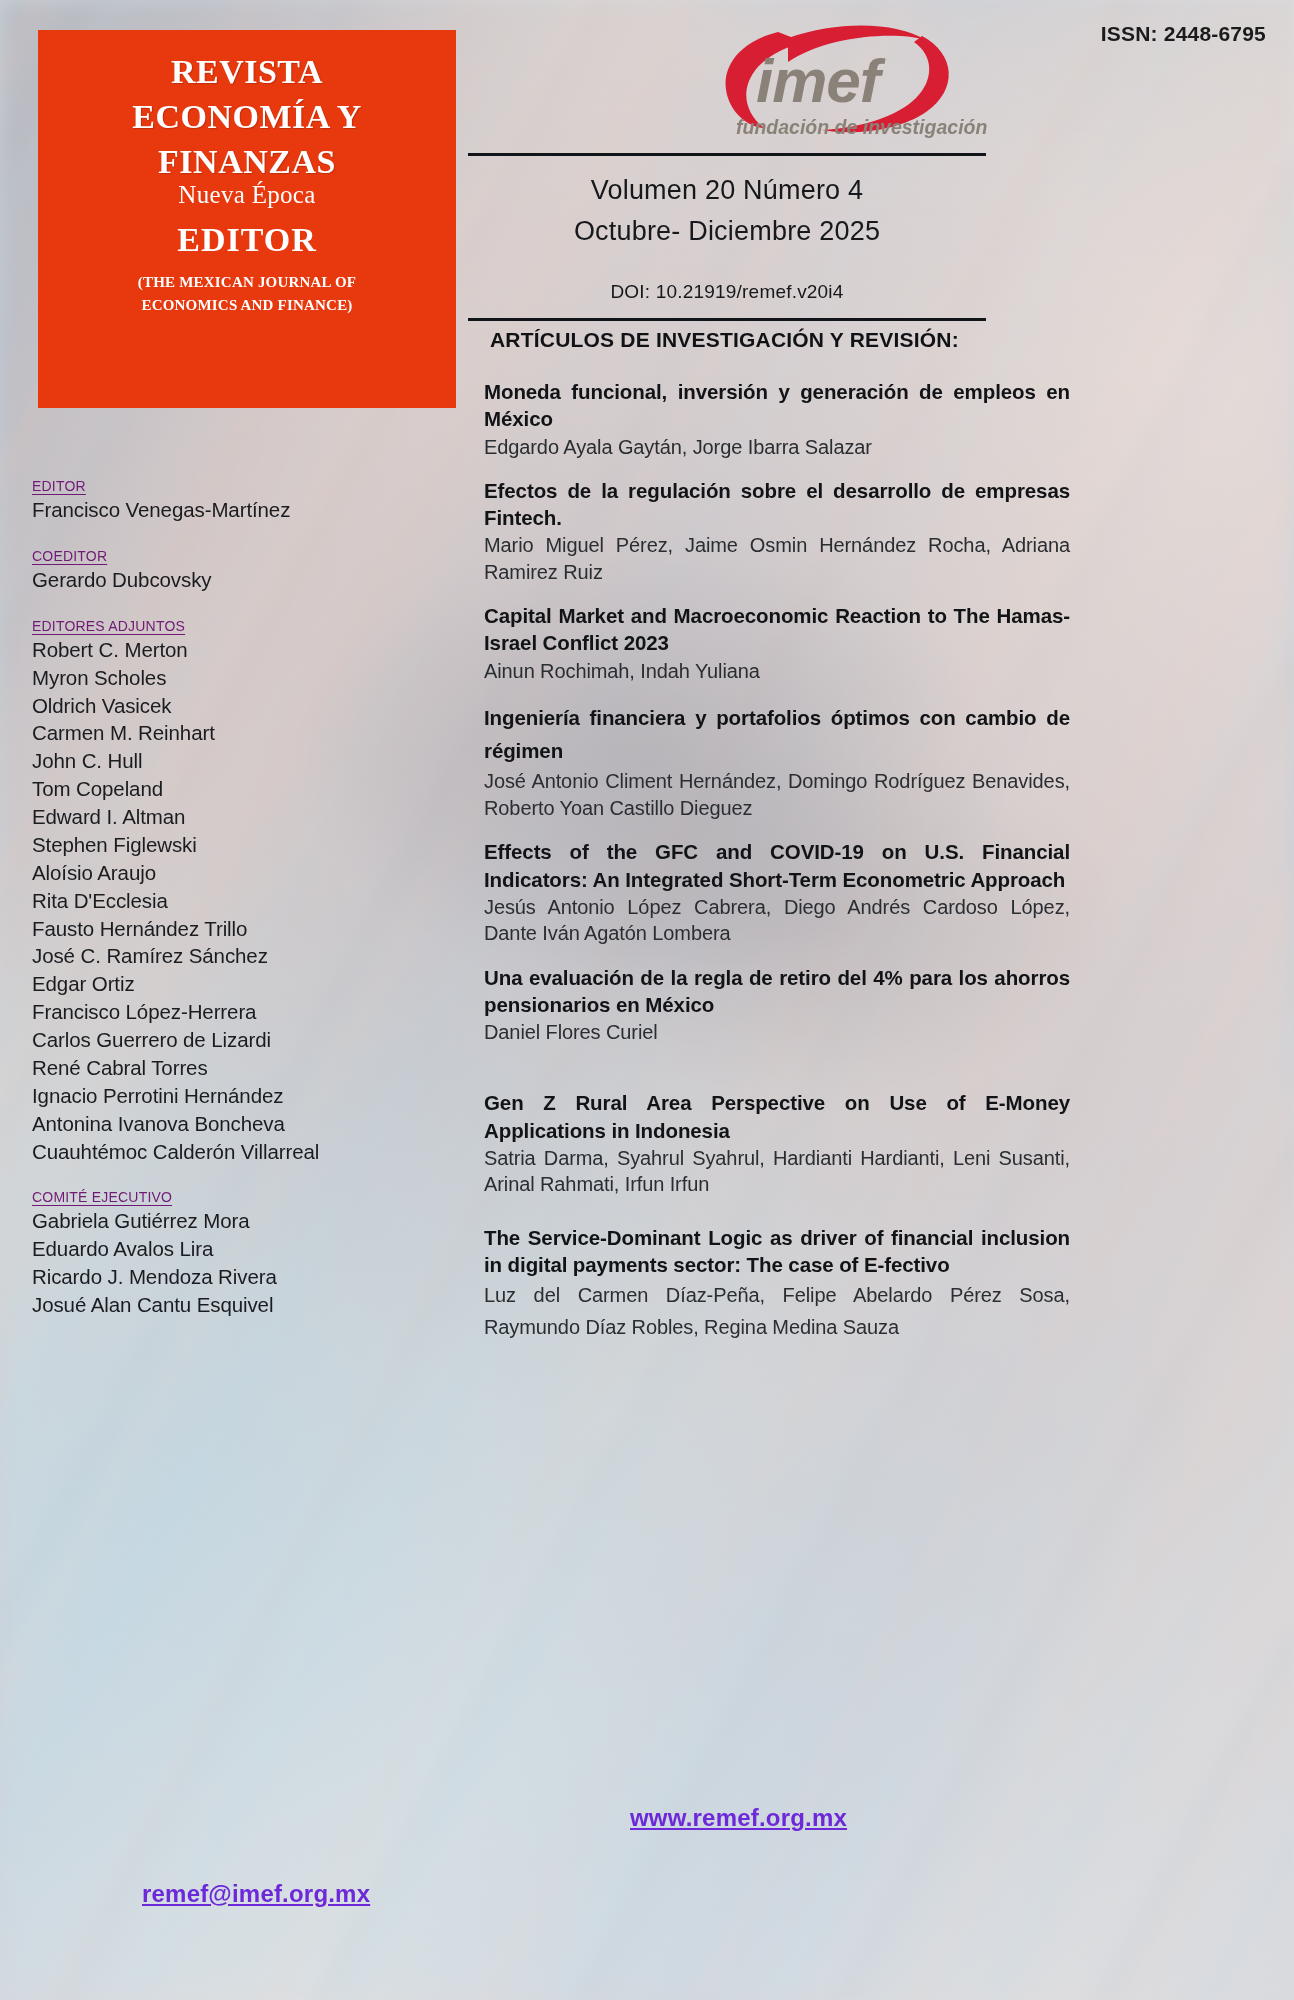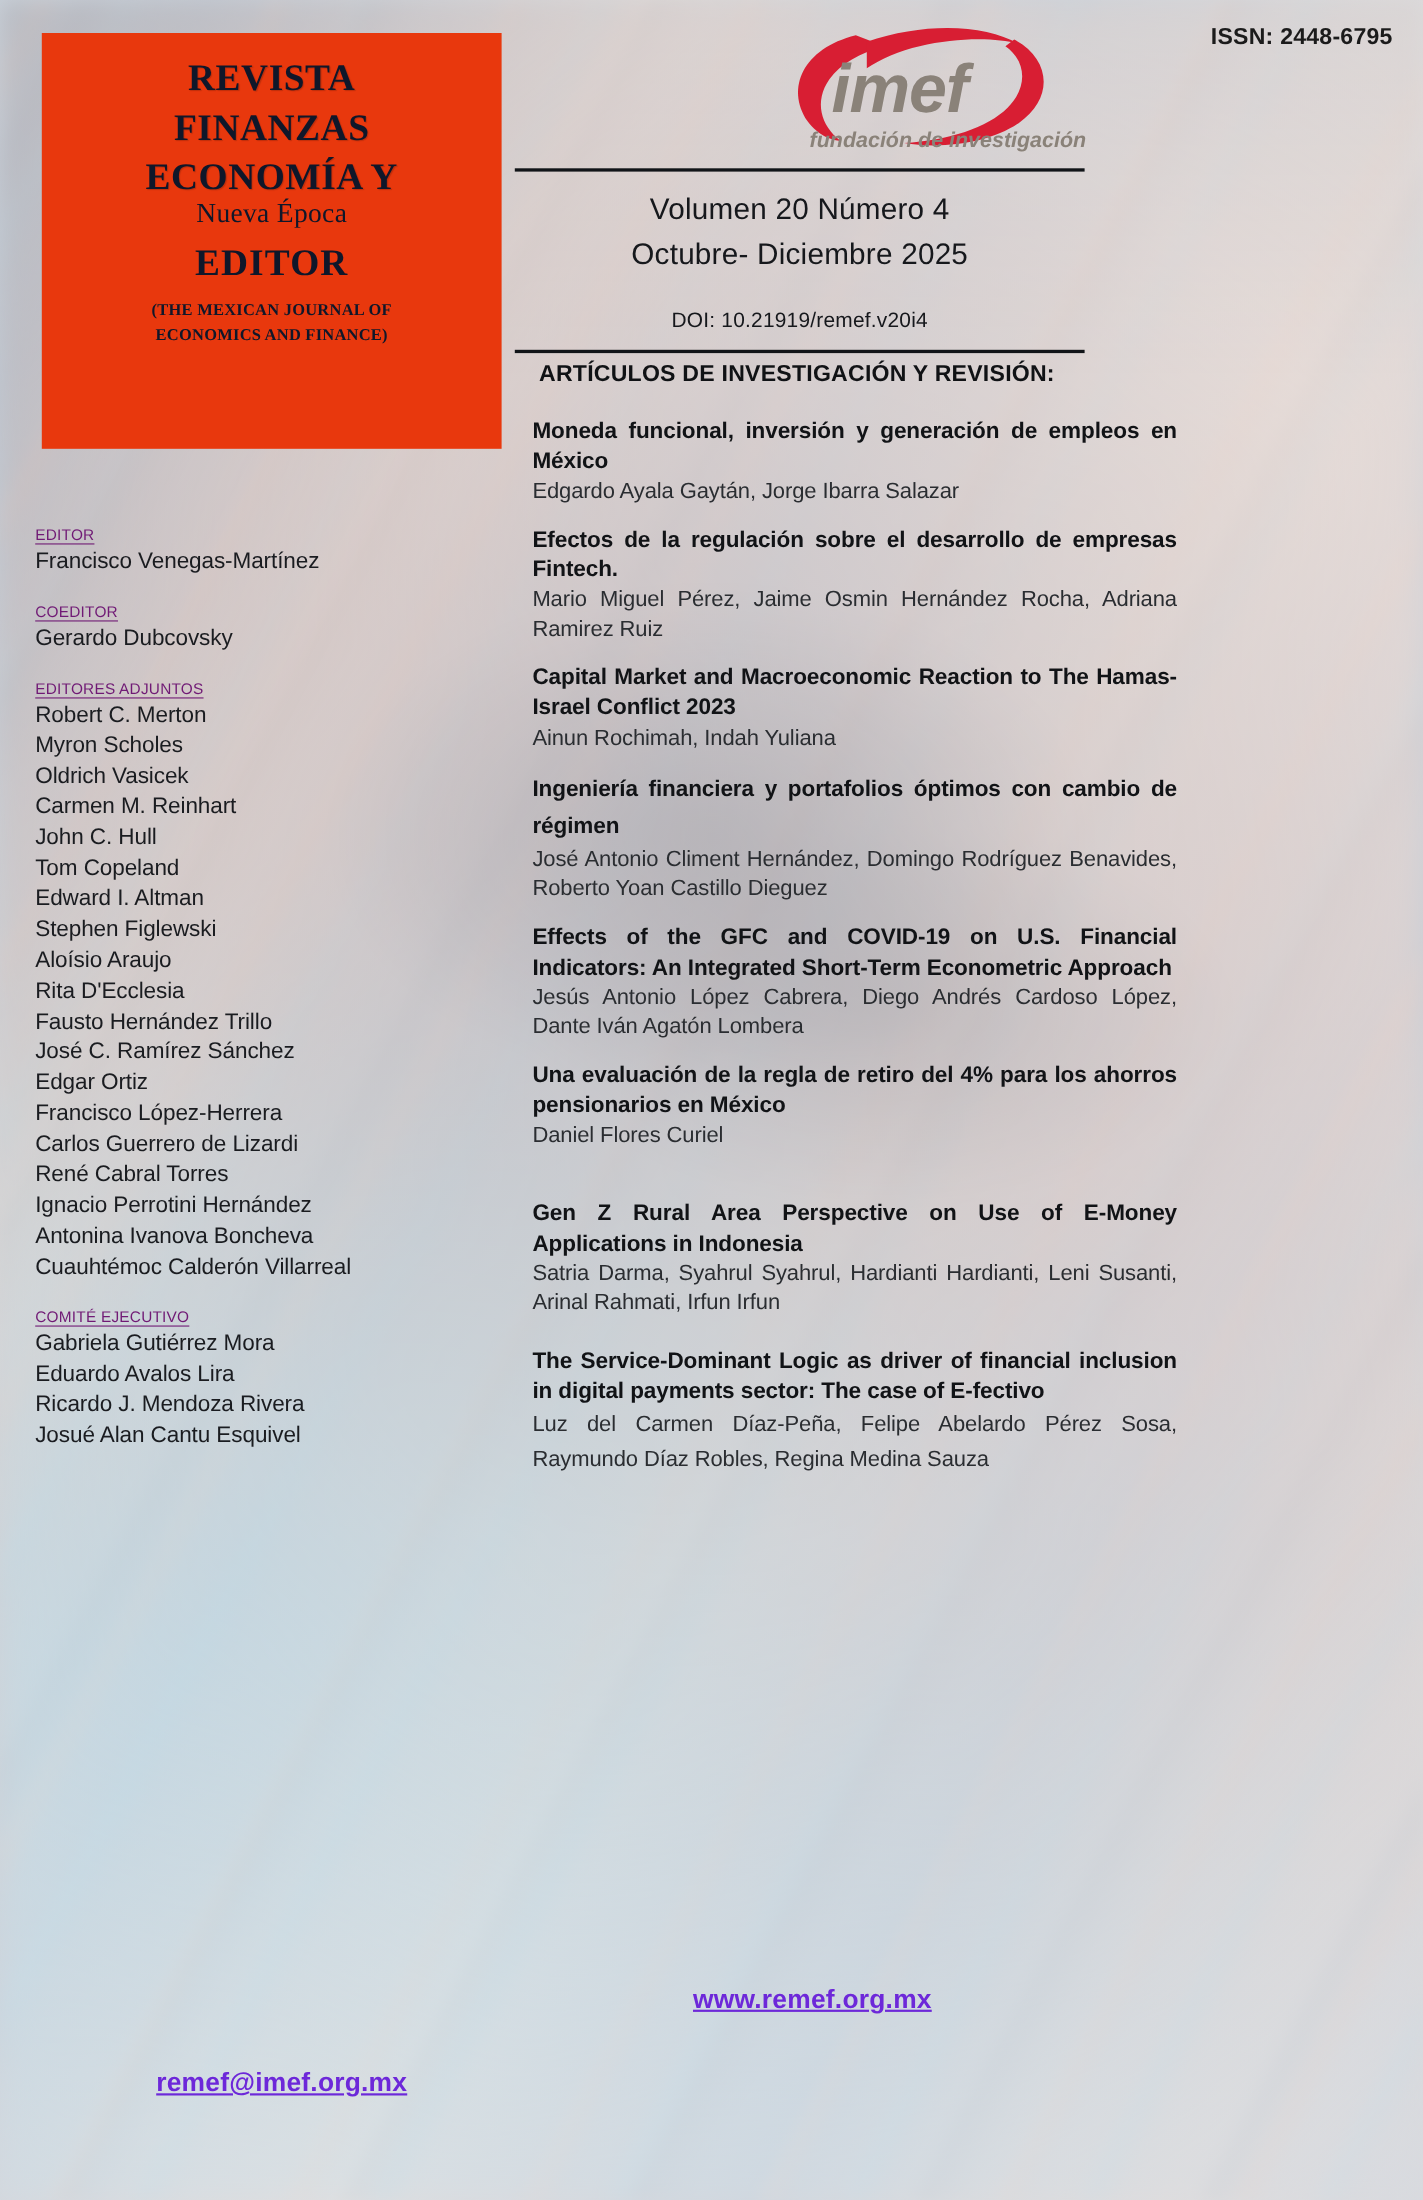--- a/index.html
+++ b/index.html
@@ -99,21 +99,21 @@
   .content { position: absolute; inset: 0; }
 
   
   .masthead {
     position: absolute;
     left: 38px;
     top: 30px;
     width: 418px;
     height: 378px;
     background: #e8380d;
-    color: #0f172a;
+    color: #ffffff;
     text-align: center;
     font-family: "Liberation Serif", serif;
     box-sizing: border-box;
     padding: 20px 14px 10px;
   }
   .mh-line {
     font-weight: bold;
     font-size: 34px;
     letter-spacing: 0.5px;
     line-height: 1.32;
@@ -278,22 +278,22 @@
   <div class="bg-layer bg-base"></div>
   <div class="bg-layer bg-streaks"></div>
   <div class="bg-layer bg-blobs"></div>
   <div class="bg-layer bg-dark-panels"></div>
   <div class="bg-layer bg-wash"></div>
 
   <div class="content">
 
     <div class="masthead">
       <div class="mh-line">REVISTA</div>
+      <div class="mh-line">ECONOMÍA Y</div>
       <div class="mh-line">FINANZAS</div>
-      <div class="mh-line">ECONOMÍA Y</div>
       <div class="mh-sub">Nueva Época</div>
       <div class="mh-acronym">EDITOR</div>
       <div class="mh-en">(THE MEXICAN JOURNAL OF</div>
       <div class="mh-en" style="margin-top:0">ECONOMICS AND FINANCE)</div>
     </div>
 
     <div class="issn">ISSN: 2448-6795</div>
 
     <div class="logo">
       <svg viewBox="0 0 300 125" xmlns="http://www.w3.org/2000/svg">

